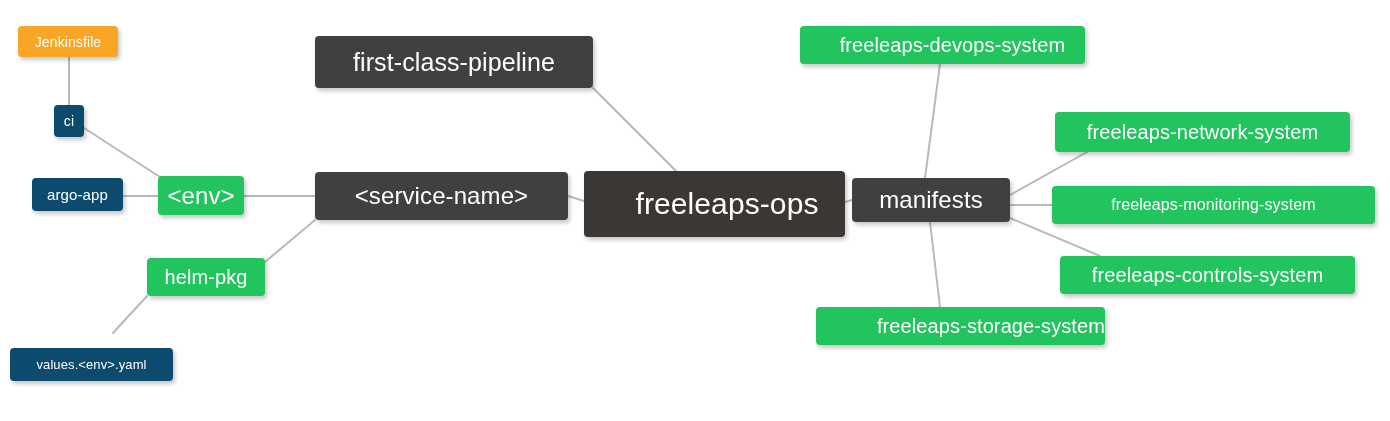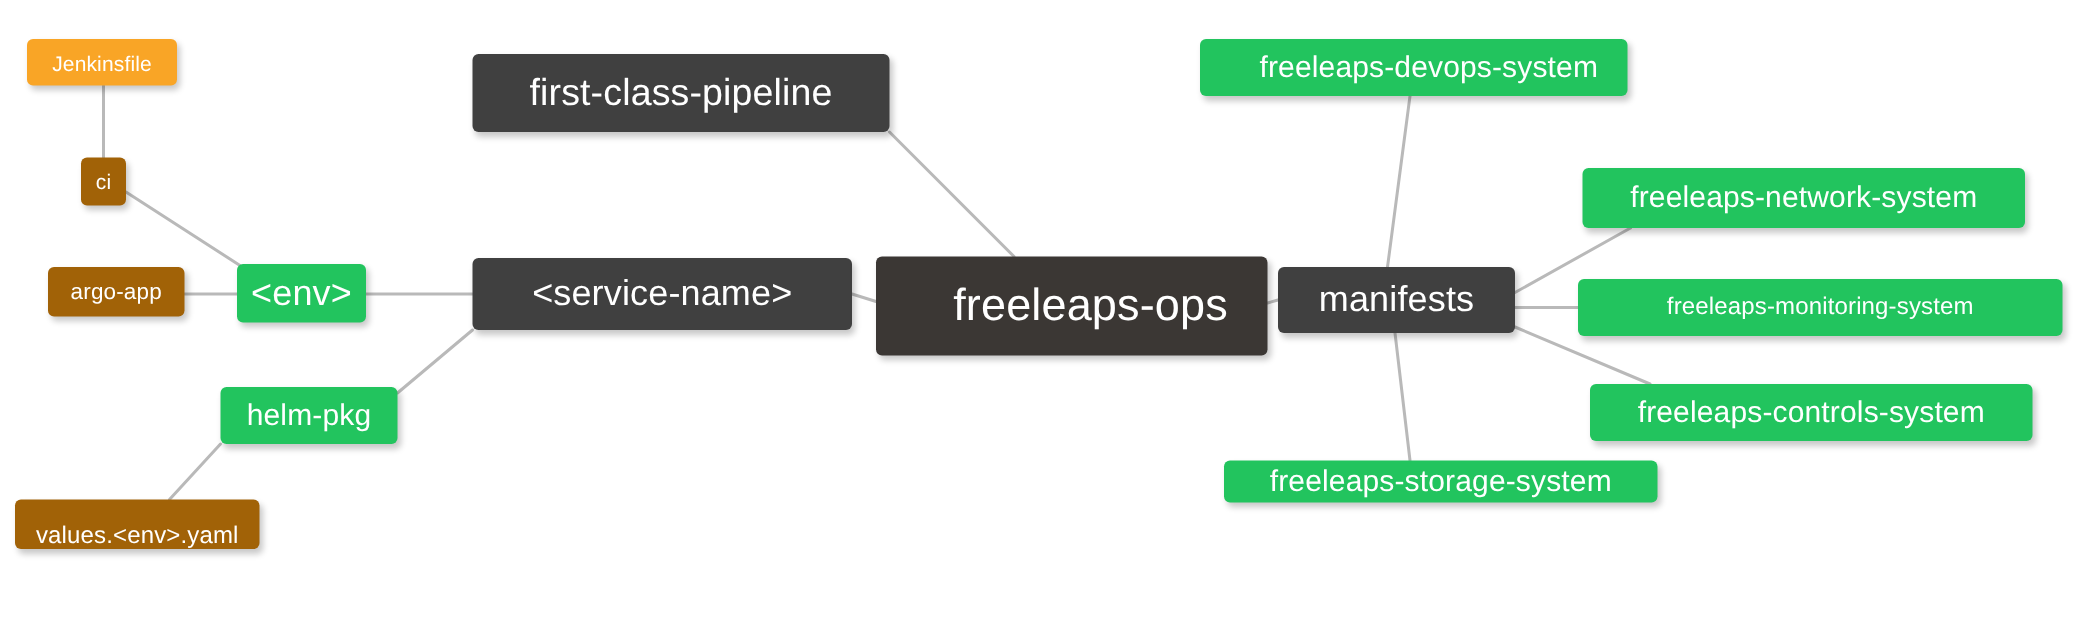--- a/index.html
+++ b/index.html
@@ -39,21 +39,21 @@
   }
   .node-label {
     display: block;
     line-height: 1;
   }
   
   .c-root   { background: #3b3734; padding-left: 25px; }
   .c-blue   { background: #404040; }
   .c-green  { background: #22c45e; }
   .c-orange { background: #f9a526; }
-  .c-red    { background: #a16207; }
+  .c-red    { background: #0c4a6e; }
 </style>
 </head>
 <body>
 
 <div id="canvas">
   <svg id="edges" viewBox="0 0 1390 421" xmlns="http://www.w3.org/2000/svg">
       <line x1="584" y1="201" x2="568" y2="196" stroke="#b9b9b9" stroke-width="2" stroke-linecap="round"></line>
       <line x1="593" y1="88" x2="676" y2="171" stroke="#b9b9b9" stroke-width="2" stroke-linecap="round"></line>
       <line x1="845" y1="202" x2="852" y2="200" stroke="#b9b9b9" stroke-width="2" stroke-linecap="round"></line>
       <line x1="315" y1="196" x2="244" y2="196" stroke="#b9b9b9" stroke-width="2" stroke-linecap="round"></line>
@@ -89,32 +89,32 @@
       </div>
       <div class="node c-orange" style="left: 18px; top: 26px; width: 100px; height: 31px; font-size: 14px;">
         <span class="node-label">Jenkinsfile</span>
       </div>
       <div class="node c-red" style="left: 54px; top: 105px; width: 30px; height: 32px; font-size: 14px;">
         <span class="node-label">ci</span>
       </div>
       <div class="node c-red" style="left: 32px; top: 178px; width: 91px; height: 33px; font-size: 15px;">
         <span class="node-label">argo-app</span>
       </div>
-      <div class="node c-red" style="left: 10px; top: 333px; width: 163px; height: 33px; font-size: 16px; align-items: flex-end;">
+      <div class="node c-red" style="left: 10px; top: 348px; width: 163px; height: 33px; font-size: 13px;">
         <span class="node-label">values.&lt;env&gt;.yaml</span>
       </div>
       <div class="node c-green" style="left: 800px; top: 26px; width: 285px; height: 38px; font-size: 20px; padding-left: 20px;">
         <span class="node-label">freeleaps-devops-system</span>
       </div>
       <div class="node c-green" style="left: 1055px; top: 112px; width: 295px; height: 40px; font-size: 20px;">
         <span class="node-label">freeleaps-network-system</span>
       </div>
       <div class="node c-green" style="left: 1052px; top: 186px; width: 323px; height: 38px; font-size: 16px;">
         <span class="node-label">freeleaps-monitoring-system</span>
       </div>
       <div class="node c-green" style="left: 1060px; top: 256px; width: 295px; height: 38px; font-size: 20px;">
         <span class="node-label">freeleaps-controls-system</span>
       </div>
-      <div class="node c-green" style="left: 816px; top: 307px; width: 289px; height: 28px; font-size: 20px;">
+      <div class="node c-green" style="left: 816px; top: 307px; width: 289px; height: 38px; font-size: 20px; justify-content: flex-end;">
         <span class="node-label">freeleaps-storage-system</span>
       </div>
     </div>
 </div>
 
 </body></html>

